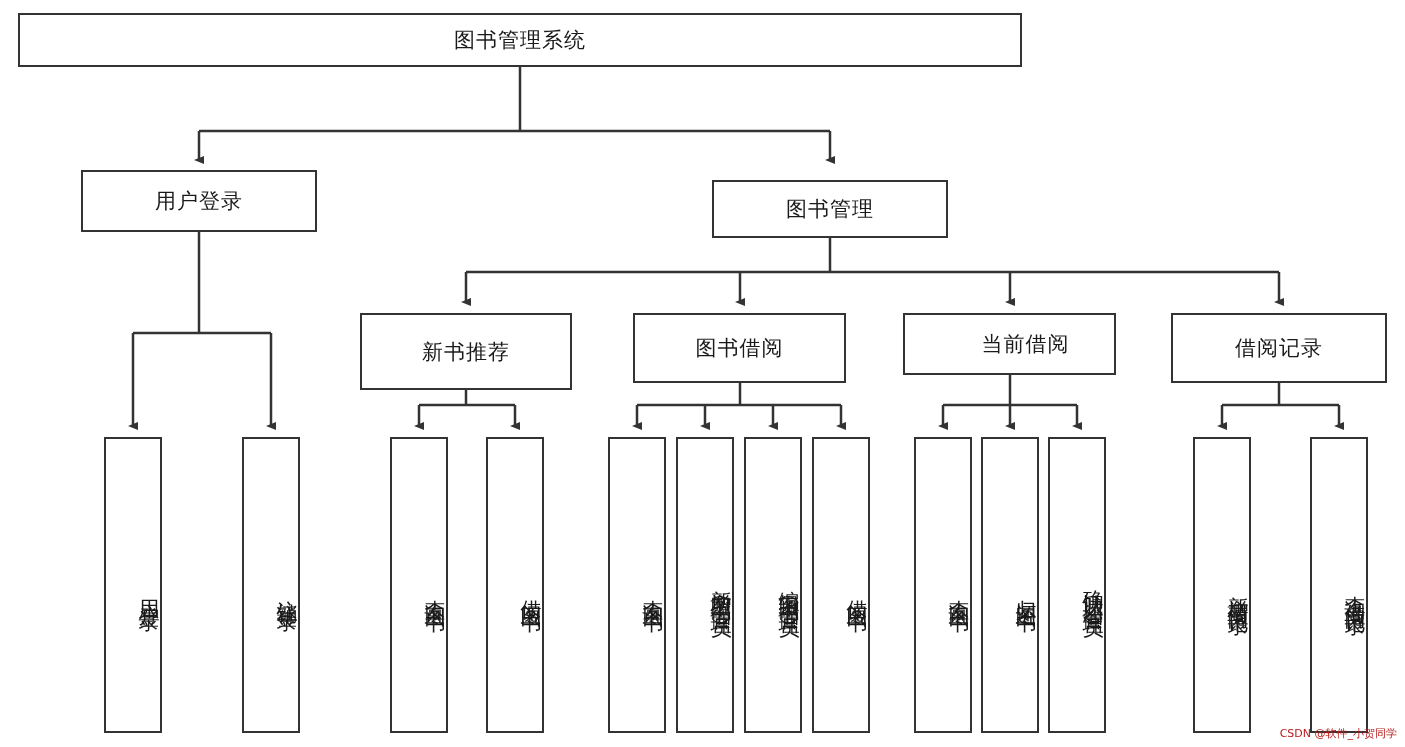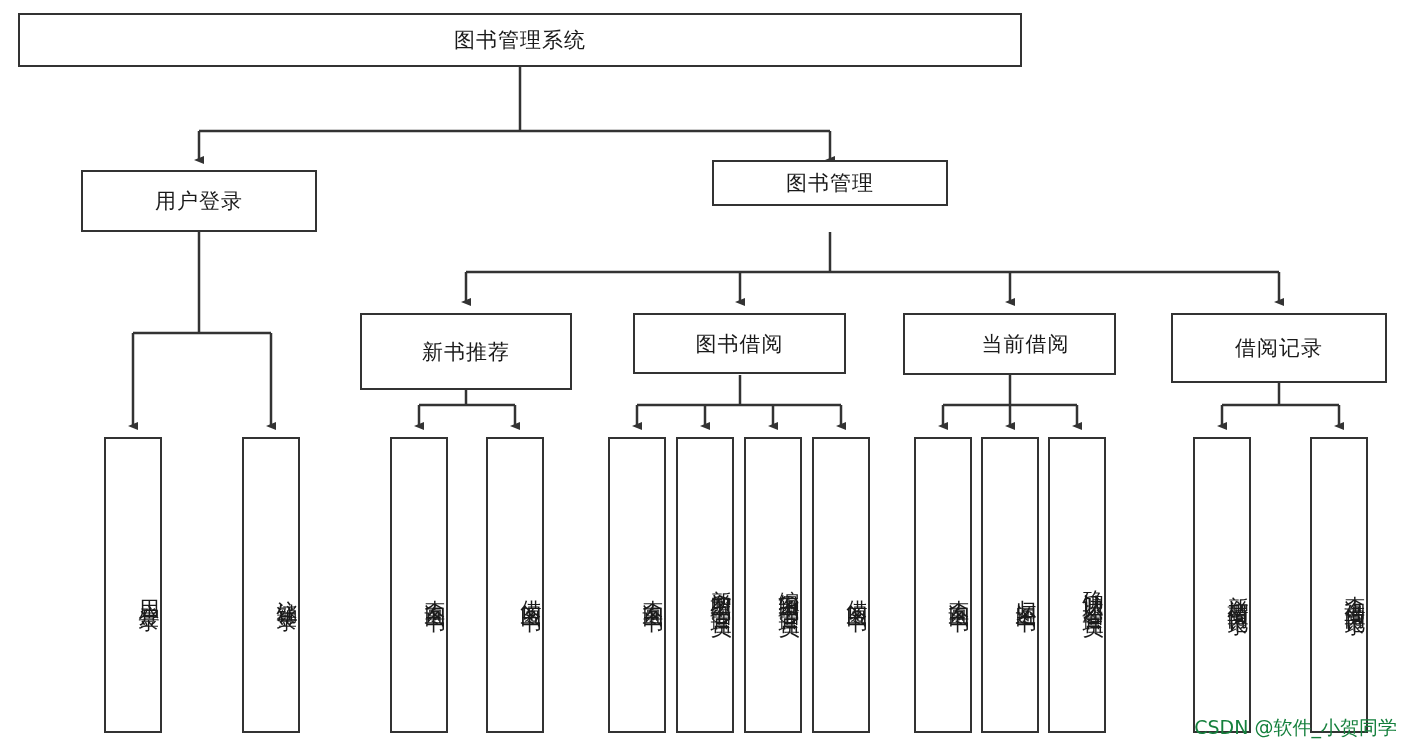--- a/index.html
+++ b/index.html
@@ -51,22 +51,22 @@
     left: 0;
     top: 0;
     width: 1405px;
     height: 747px;
     pointer-events: none;
   }
   .watermark {
     position: absolute;
     right: 8px;
     bottom: 6px;
-    font-size: 19px;
-    color: #15803d;
+    font-size: 11px;
+    color: #b91c1c;
     font-family: "DejaVu Sans", "Liberation Sans", sans-serif;
     white-space: nowrap;
   }
 </style>
 </head>
 <body>
 
 <div id="canvas">
 
   <svg class="edges" viewBox="0 0 1405 747">
@@ -115,24 +115,24 @@
       <path d="M1279,375 L1279,405"></path>
       <path d="M1222,405 L1339,405"></path>
       <path d="M1222,405 L1222,426" marker-end="url(#arrow)"></path>
       <path d="M1339,405 L1339,426" marker-end="url(#arrow)"></path>
     </g>
   </svg>
 
   <div class="node horiz root" style="left:18px; top:13px; width:1004px; height:54px;">图书管理系统</div>
 
   <div class="node horiz" style="left:81px; top:170px; width:236px; height:62px;">用户登录</div>
-  <div class="node horiz" style="left:712px; top:160px; width:236px; height:46px;">图书管理</div>
+  <div class="node horiz" style="left:712px; top:180px; width:236px; height:58px;">图书管理</div>
 
   <div class="node horiz" style="left:360px; top:313px; width:212px; height:77px;">新书推荐</div>
-  <div class="node horiz" style="left:633px; top:313px; width:213px; height:61px;">图书借阅</div>
+  <div class="node horiz" style="left:633px; top:313px; width:213px; height:70px;">图书借阅</div>
   <div class="node horiz" style="left:903px; top:313px; width:213px; height:62px;padding-left:32px;">当前借阅</div>
   <div class="node horiz" style="left:1171px; top:313px; width:216px; height:70px;">借阅记录</div>
 
   <div class="node vert" style="left:104px; top:437px; width:58px; height:296px;">
     <span>用户登录</span>
   </div>
   <div class="node vert" style="left:242px; top:437px; width:58px; height:296px;">
     <span>注销登录</span>
   </div>
 

